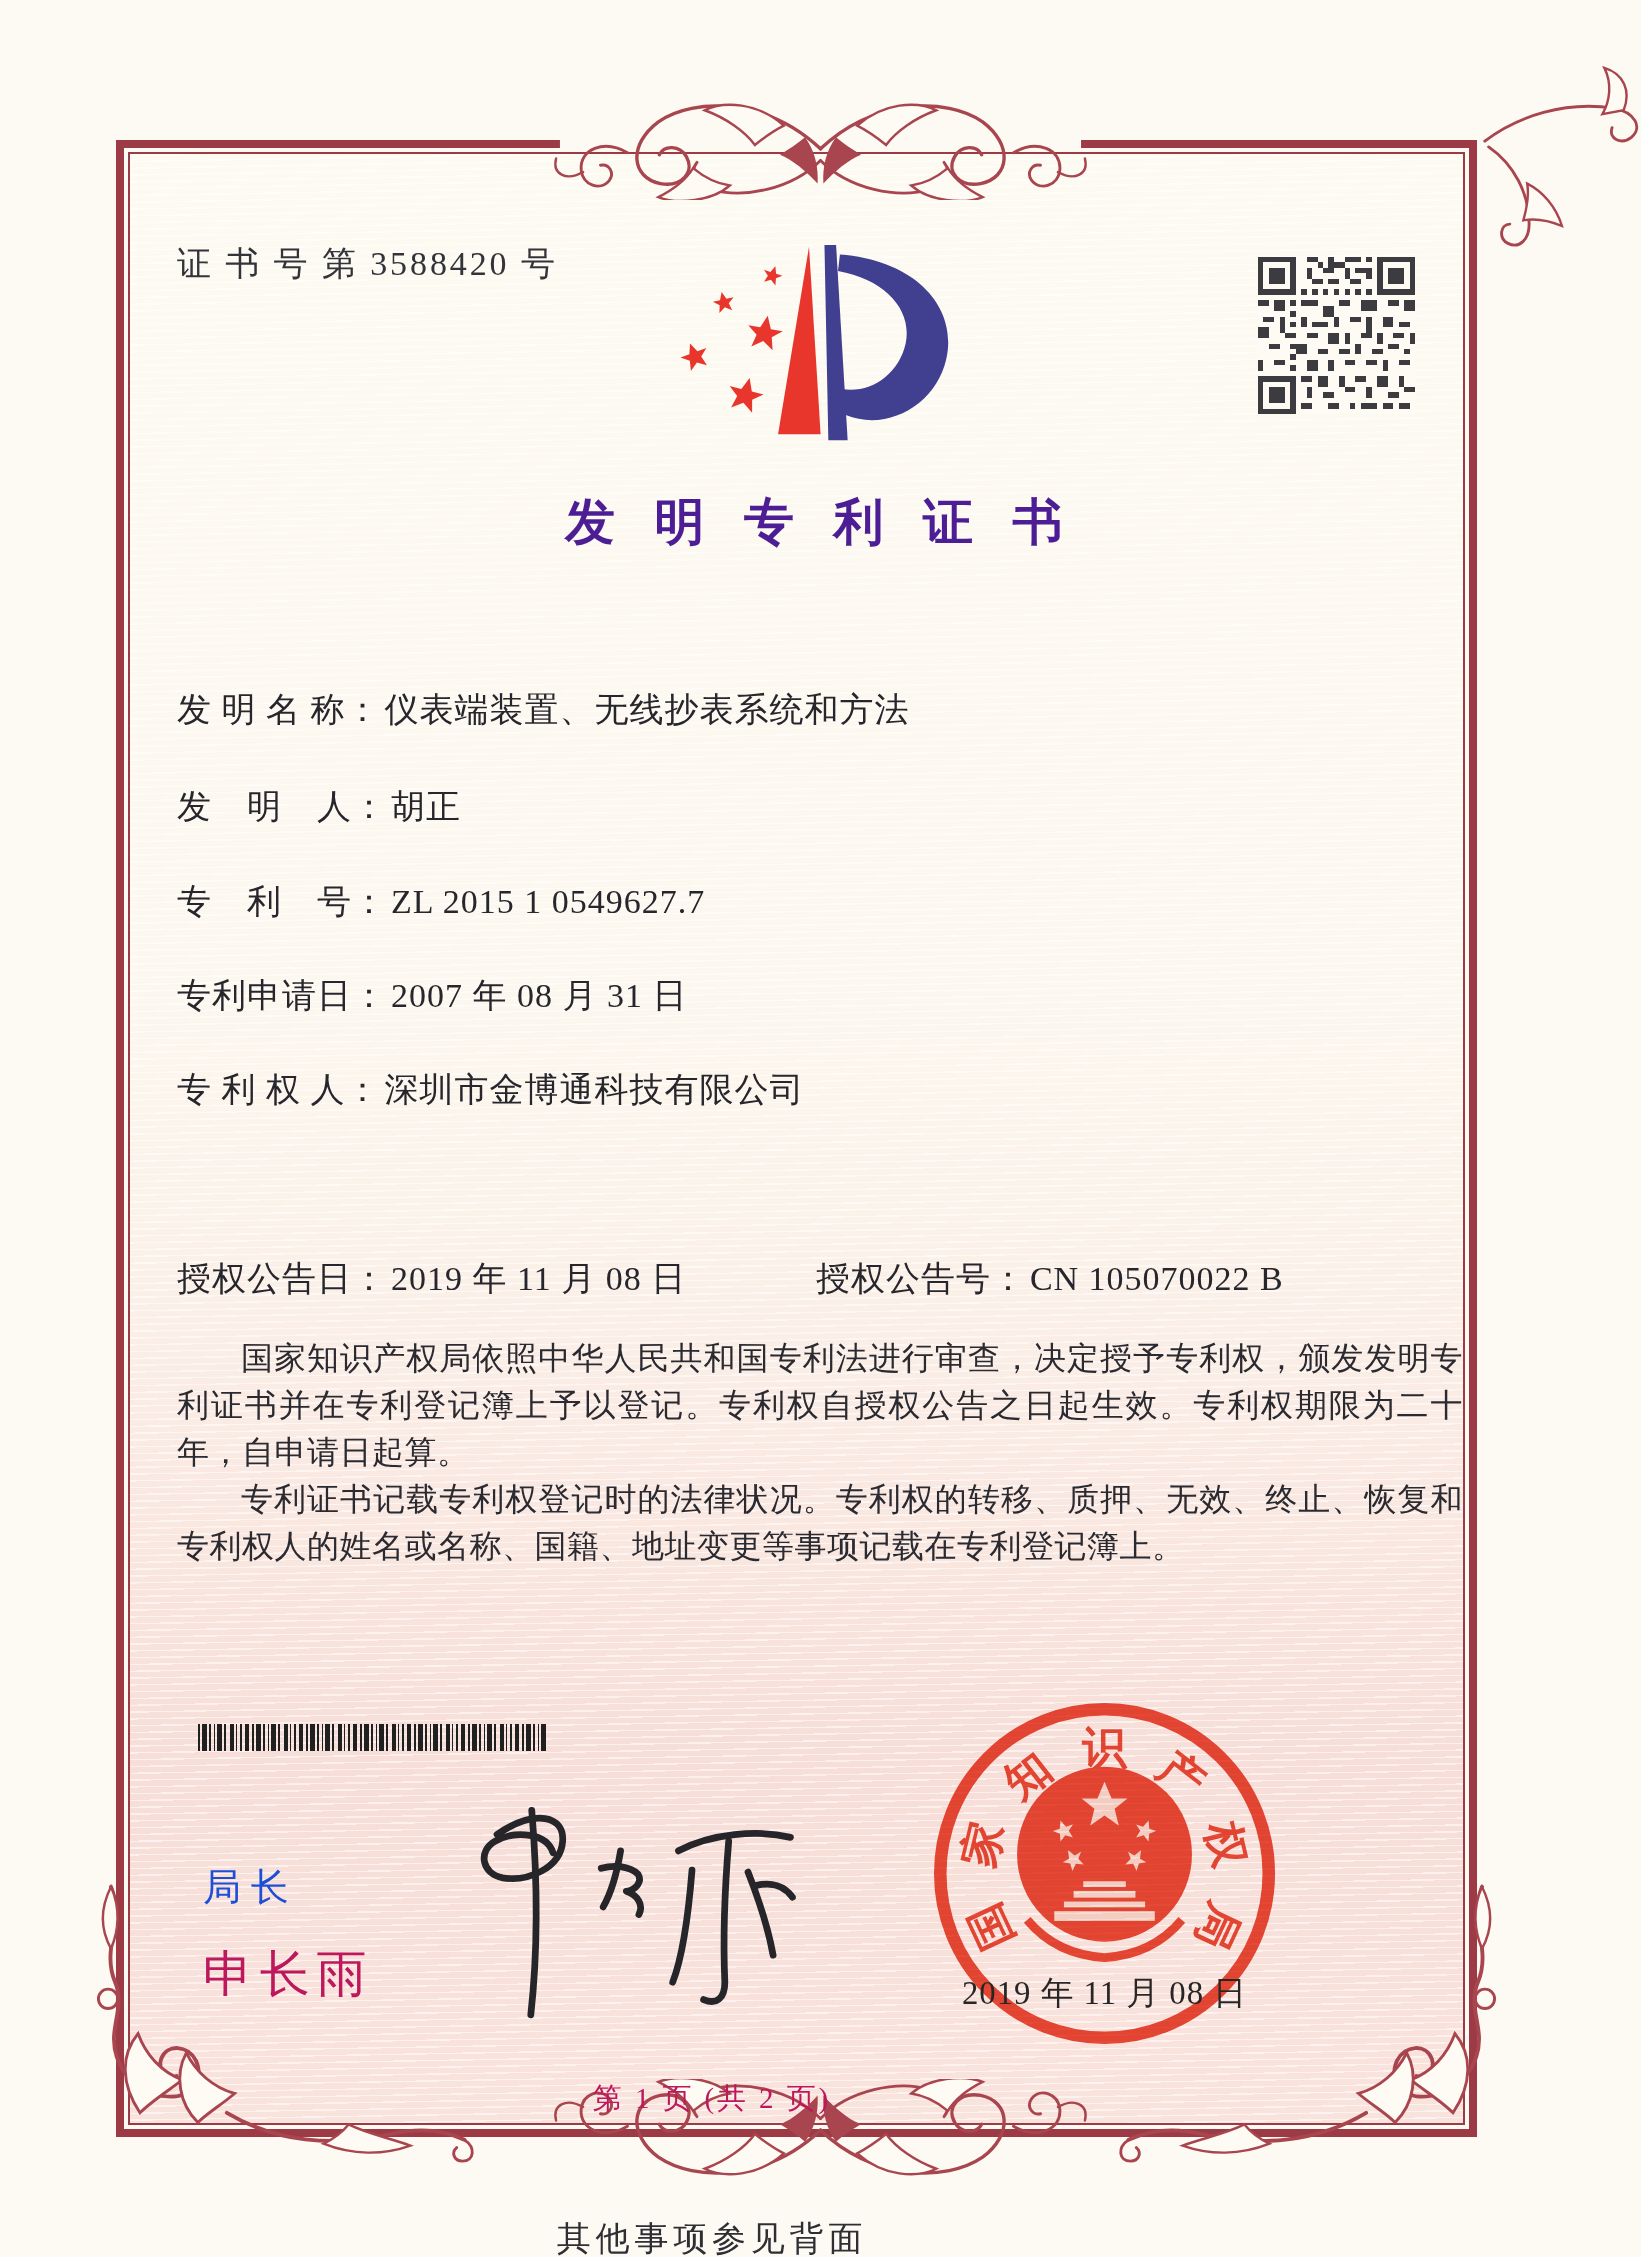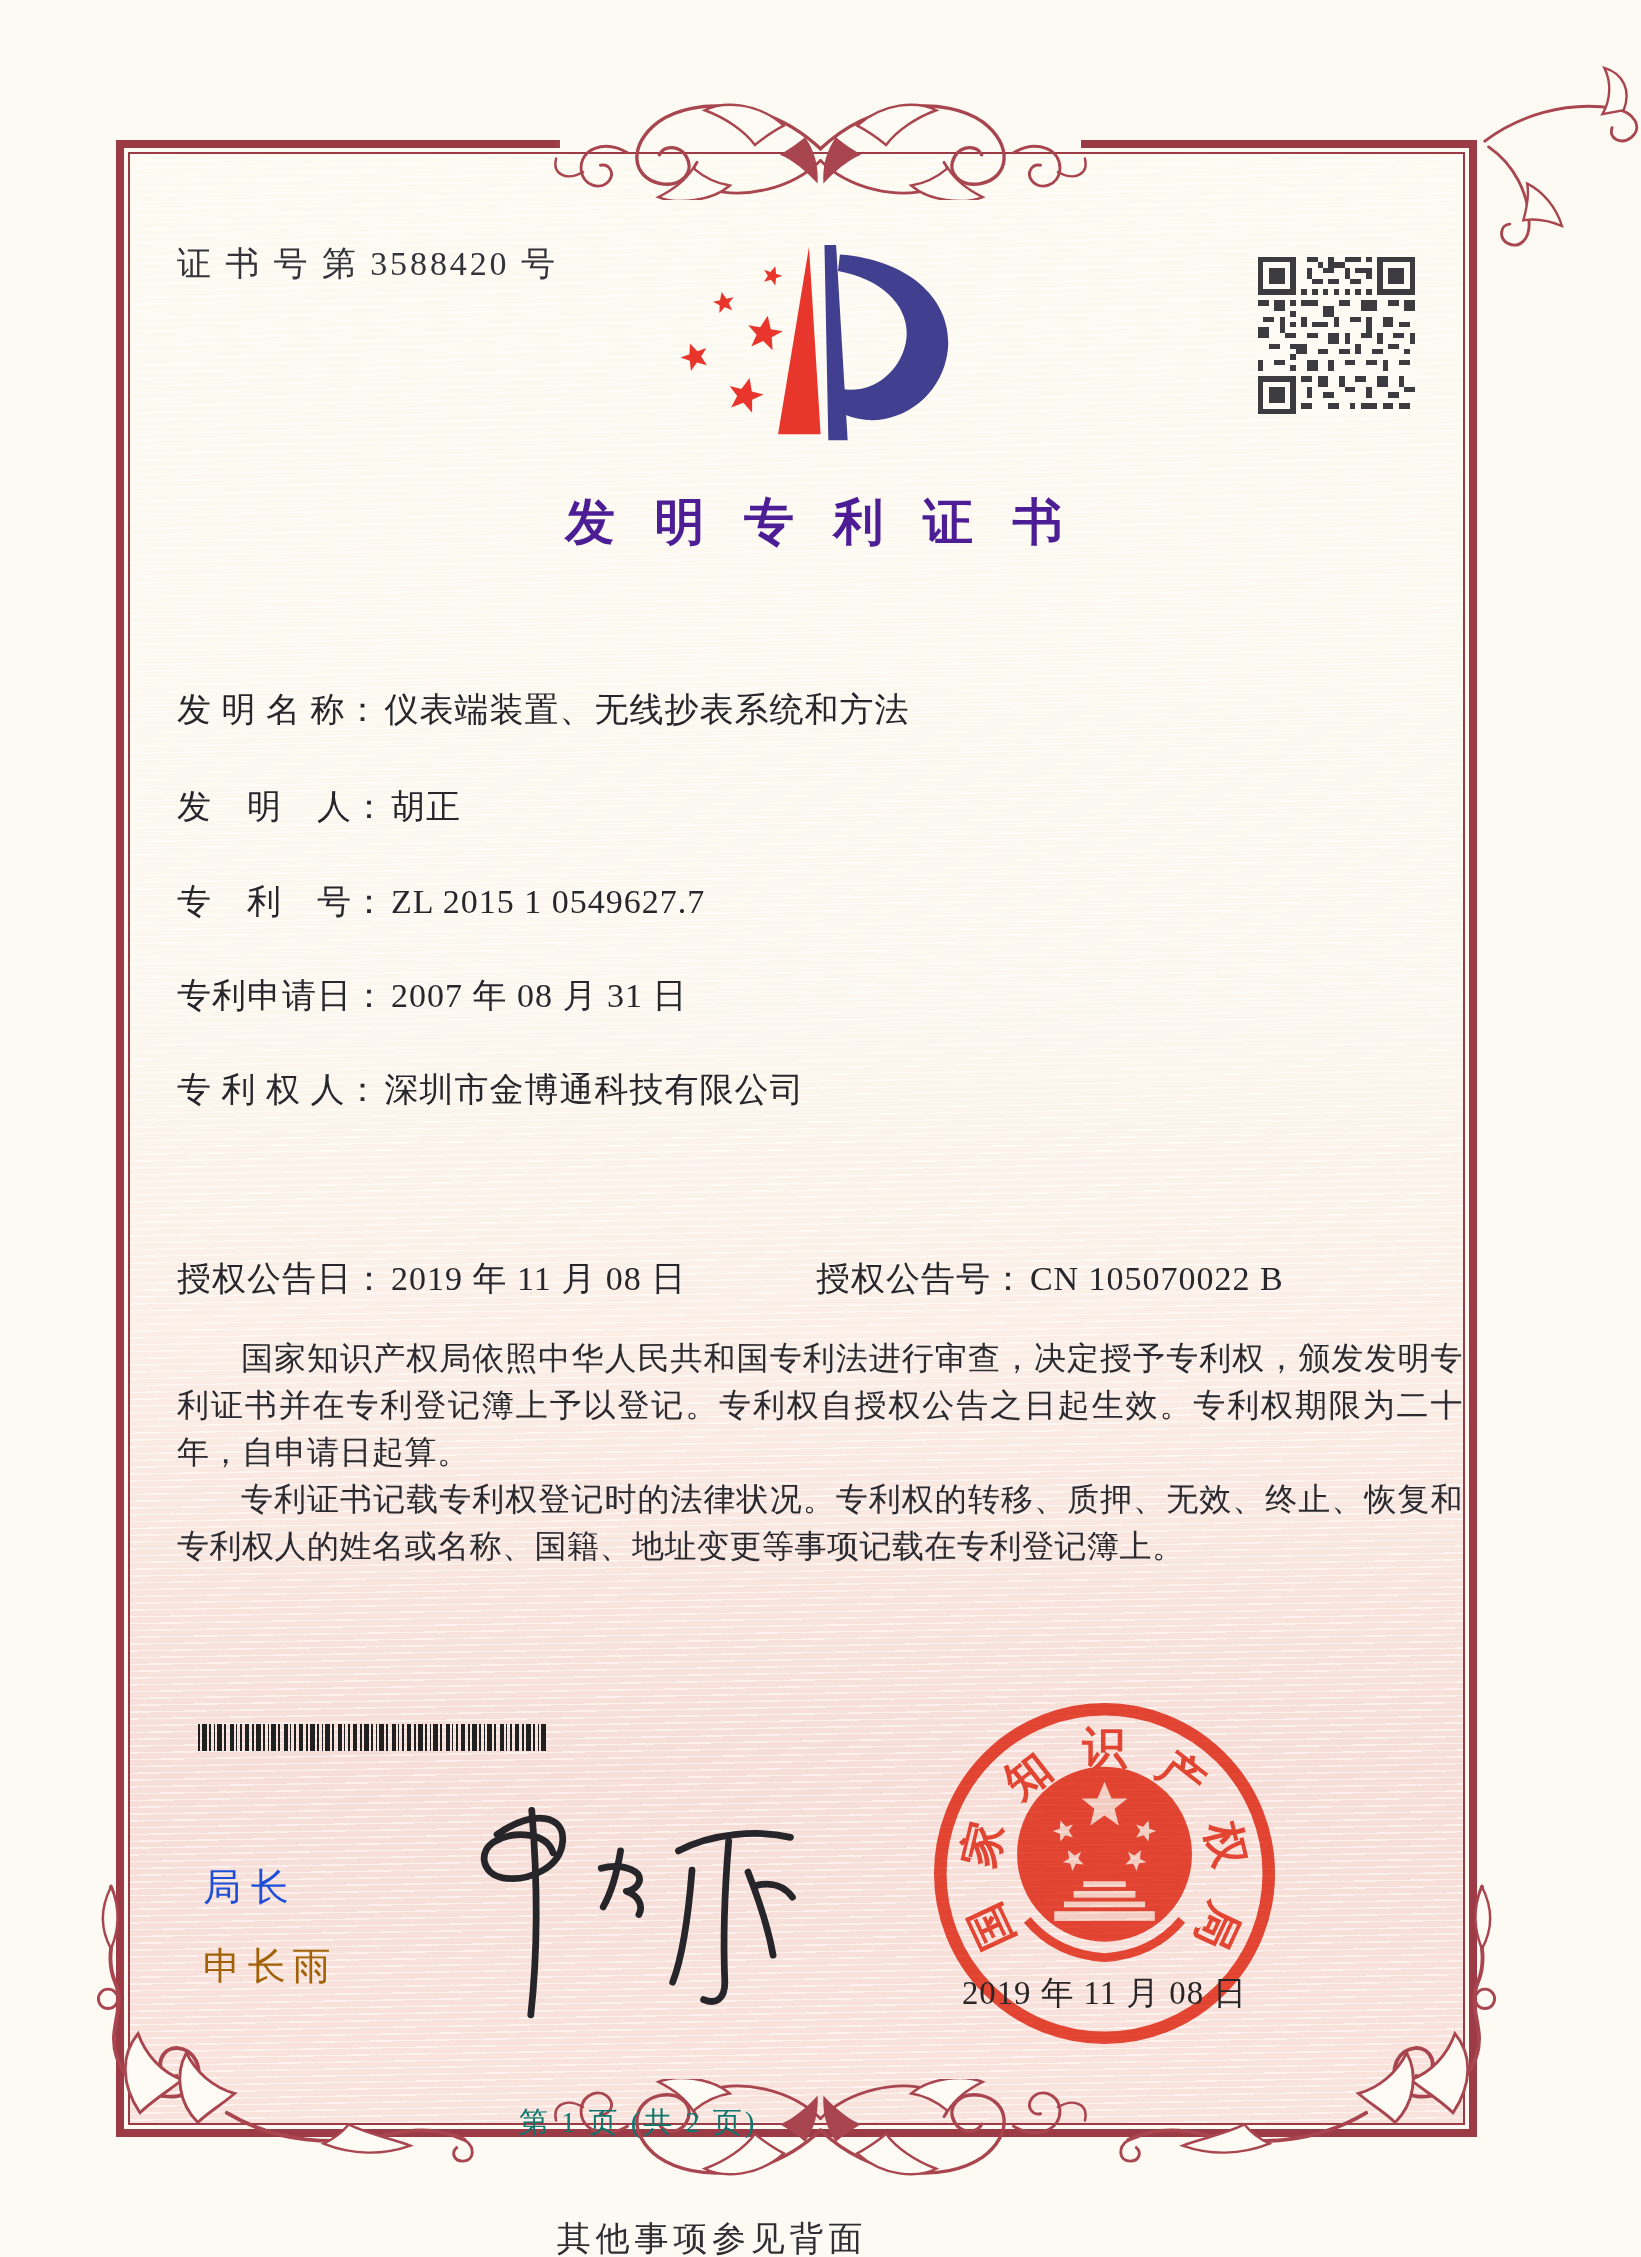--- a/index.html
+++ b/index.html
@@ -24,22 +24,22 @@
   .abs{position:absolute;white-space:nowrap;}
   .cert-no{left:177px;top:241px;font-size:34px;letter-spacing:2.9px;color:#33333a;}
   .title{left:0;right:0;top:489px;text-align:center;font-size:50px;font-weight:bold;
          letter-spacing:13.5px;color:#4c1d95;}
   .f-row{position:absolute;left:177px;font-size:34px;letter-spacing:1px;white-space:nowrap;color:#26262c;}
   .f-label{margin-right:3.9px;}
   .body-text{position:absolute;left:177px;top:1335px;width:1286px;font-size:32px;
              line-height:47px;text-align:justify;color:#2a2a30;letter-spacing:0.5px;}
   .body-text p{margin:0;text-indent:2em;}
   .director-title{left:203px;top:1862px;font-size:38px;letter-spacing:9.7px;color:#1d4ed8;}
-  .director-name{left:203px;top:1941px;font-size:38px;letter-spacing:6.8px;color:#a16207;}
-  .footer-page{left:519px;top:2079px;width:386px;font-size:29px;letter-spacing:2.9px;color:#0f766e;margin-top:24px;}
+  .director-name{left:203px;top:1941px;font-size:50px;letter-spacing:6.8px;color:#be185d;}
+  .footer-page{left:519px;top:2079px;width:386px;text-align:center;font-size:29px;letter-spacing:2.9px;color:#be185d;}
   .back-note{left:519px;top:2172px;width:386px;text-align:center;font-size:34px;letter-spacing:4.8px;color:#2e2e34;margin-top:44px;}
   
   .logo{position:absolute;left:664px;top:241px;width:290px;height:205px;}
   .qr{position:absolute;left:1258px;top:257px;width:157px;height:157px;}
   .barcode{
     position:absolute;left:198px;top:1724px;width:350px;height:27px;
     background:repeating-linear-gradient(90deg,
       #202020 0 1.9px,transparent 1.9px 3.9px,#202020 3.9px 8.7px,transparent 8.7px 10.6px,
       #202020 10.6px 12.6px,transparent 12.6px 16.4px,#202020 16.4px 17.4px,transparent 17.4px 19.3px,
       #202020 19.3px 24px,transparent 24px 26px,#202020 26px 28px,transparent 28px 32px,

